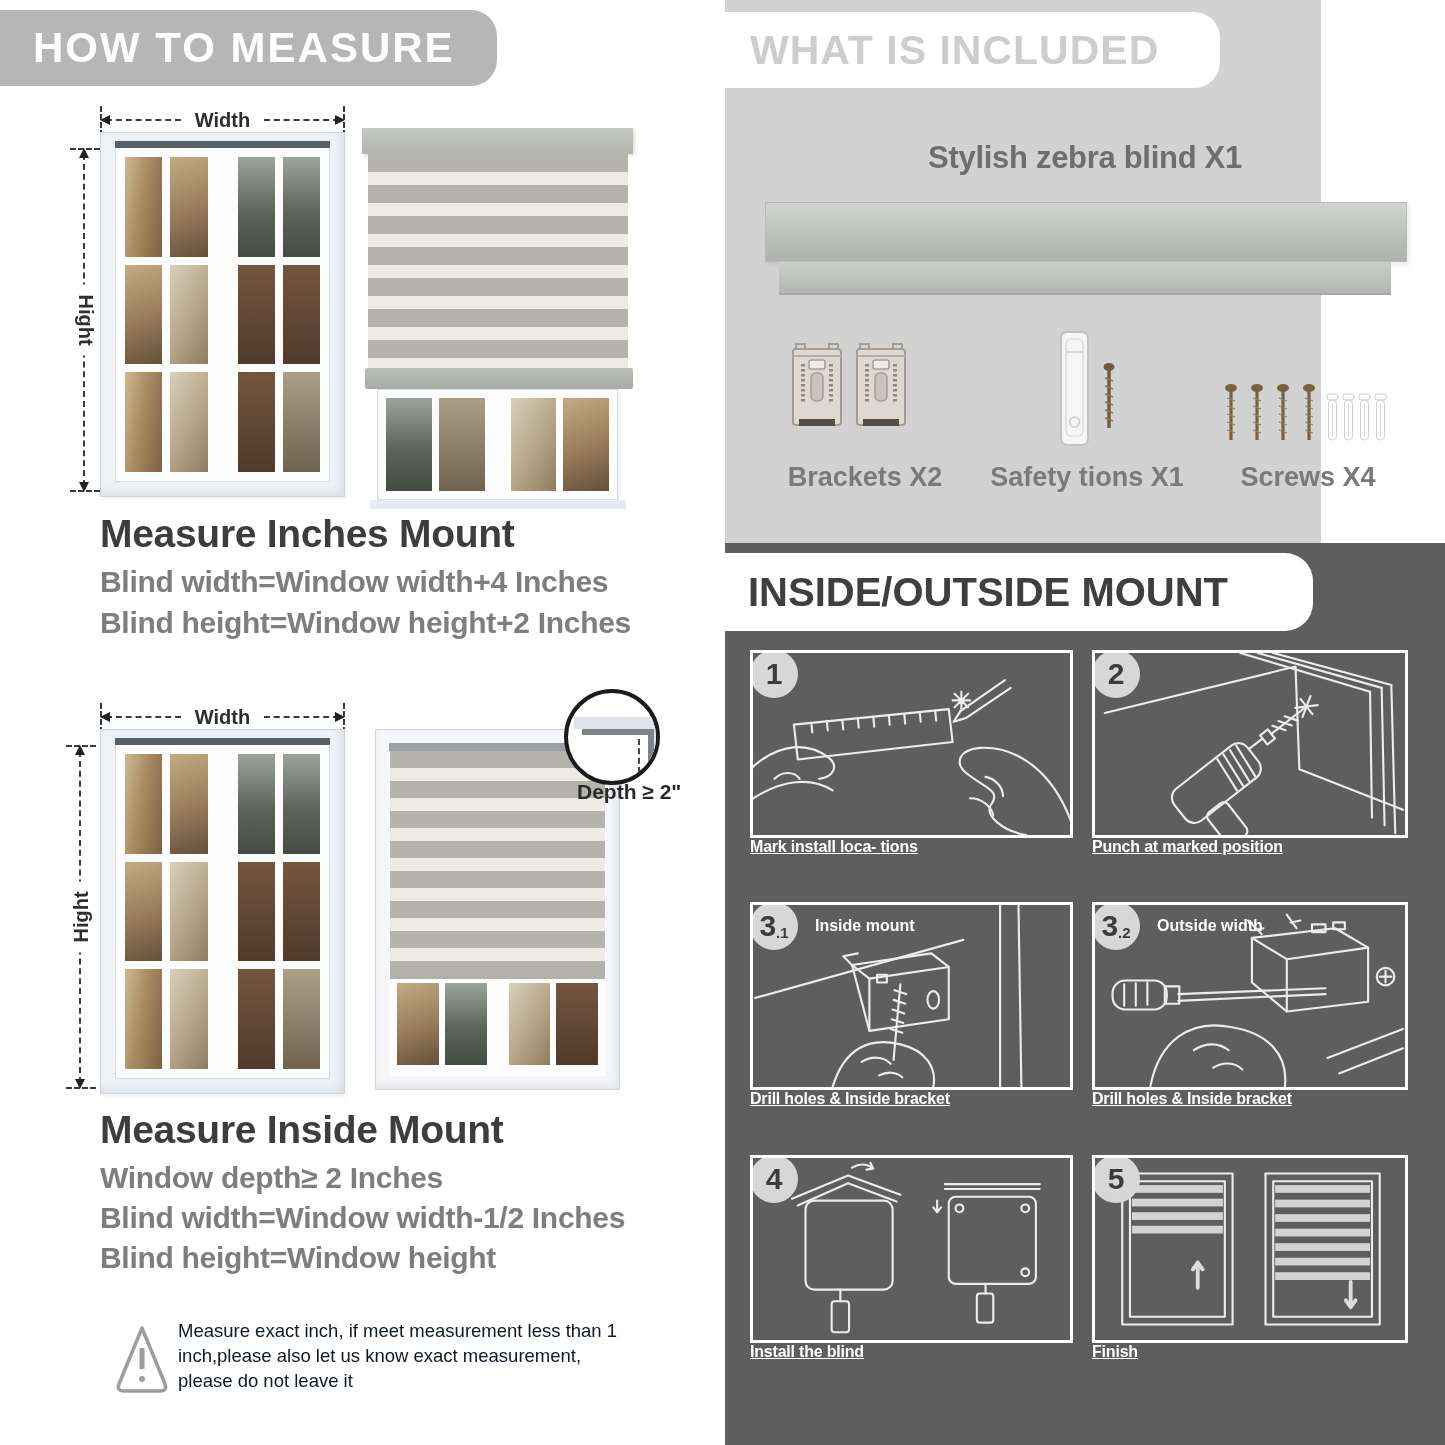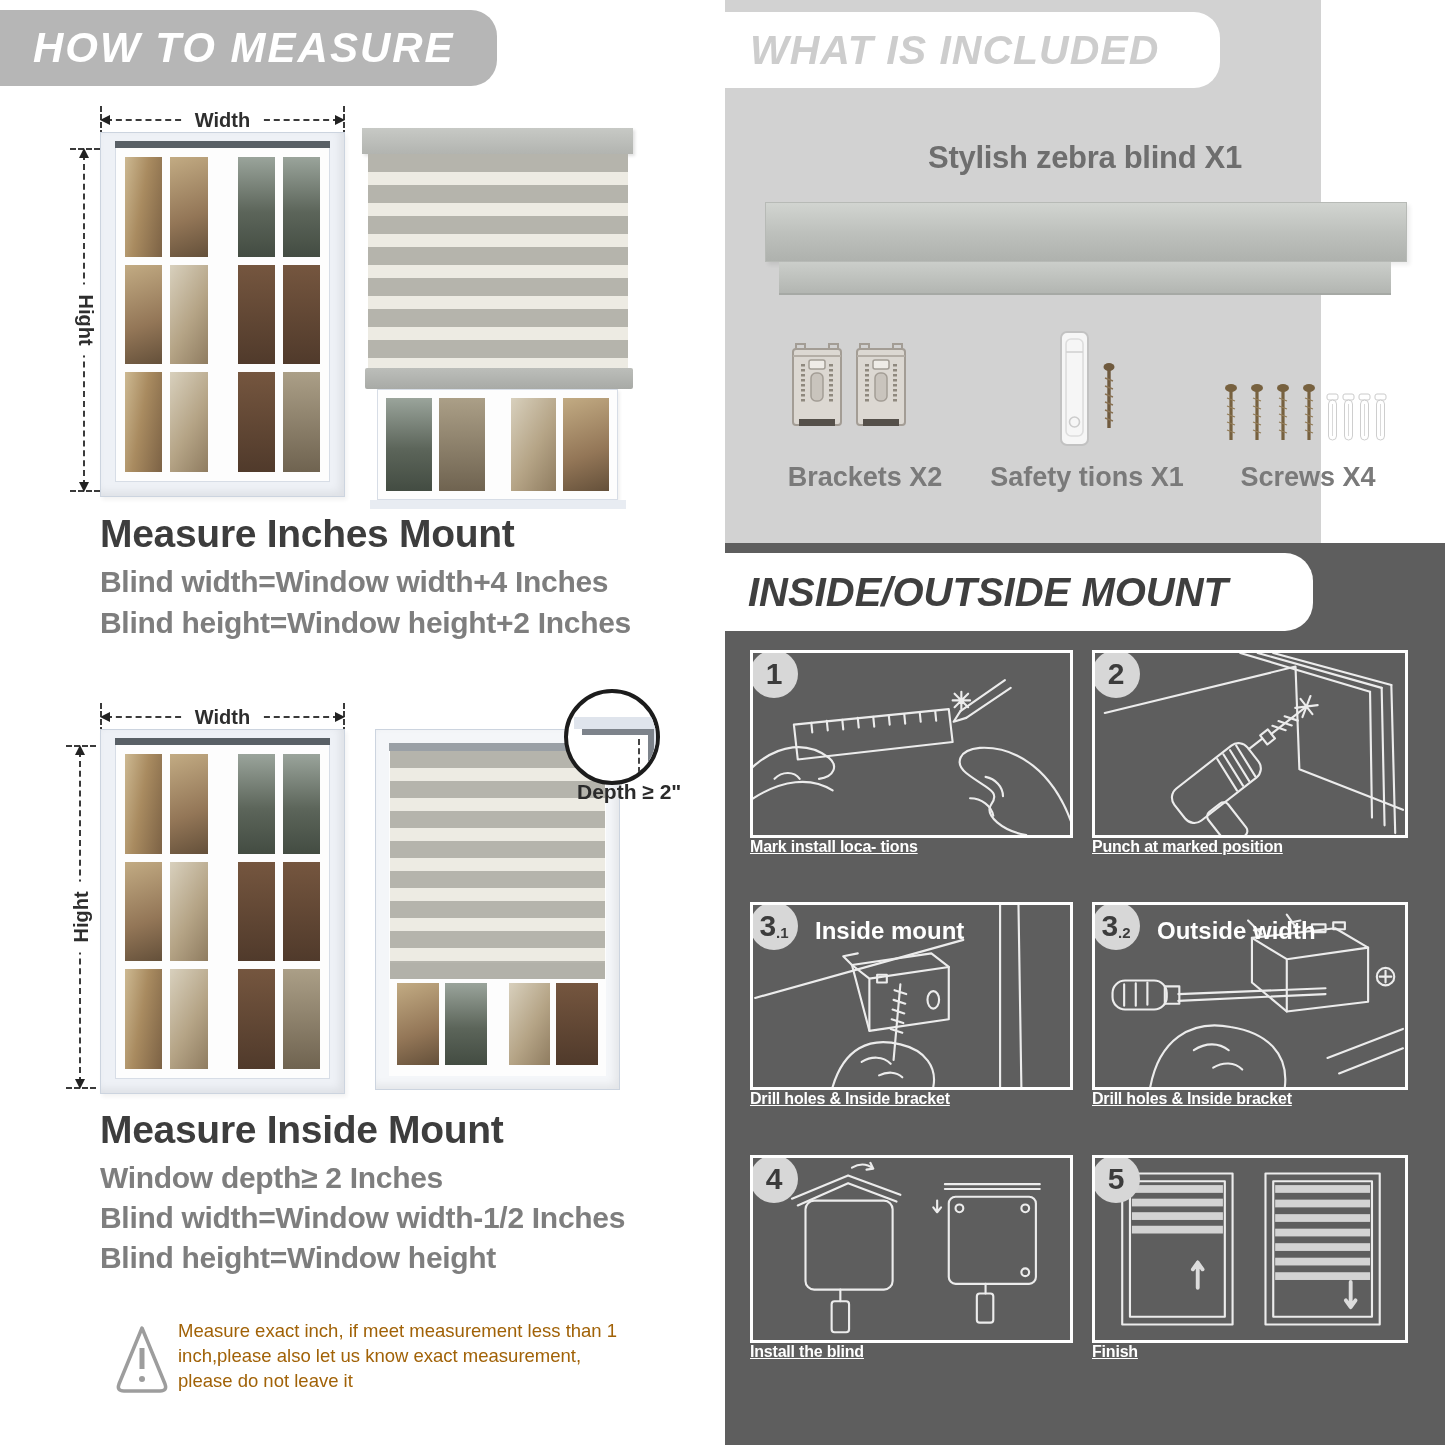--- a/index.html
+++ b/index.html
@@ -1,19 +1,19 @@
 <!DOCTYPE html>
 <html><head>
 <meta charset="utf-8">
 <style>
   html,body{margin:0;padding:0;background:#fff;}
   .canvas{position:relative;width:1445px;height:1445px;background:#fff;overflow:hidden;
           font-family:"Liberation Sans",sans-serif;}
   
-  .banner{position:absolute;display:flex;align-items:center;font-weight:700;box-sizing:border-box;font-style:italic;}
+  .banner{position:absolute;display:flex;align-items:center;font-weight:700;box-sizing:border-box;}
   .banner-htm{left:0;top:10px;width:497px;height:76px;background:#b6b6b6;color:#ffffff;
               border-radius:0 26px 26px 0;padding-left:33px;font-size:42px;letter-spacing:2px;}
   .banner-wii{left:725px;top:12px;width:495px;height:76px;background:#ffffff;color:#cdcdcd;
               border-radius:0 26px 26px 0;padding-left:25px;font-size:41px;letter-spacing:1px;}
   .banner-iom{left:725px;top:553px;width:588px;height:78px;background:#ffffff;color:#3f3f3f;
               border-radius:0 28px 28px 0;padding-left:23px;font-size:40px;z-index:3;}
   
   .sec-included{position:absolute;left:725px;top:0;width:596px;height:543px;background:#d2d2d2;}
   .sec-mount{position:absolute;left:725px;top:543px;width:720px;height:902px;background:#5e5e5e;}
   .product-title{position:absolute;left:0;top:140px;width:720px;text-align:center;
@@ -26,21 +26,21 @@
           box-shadow:inset 0 -2px 0 #a6a9a5;}
   .hw-group{position:absolute;}
   .hw-label{position:absolute;top:462px;font-size:27px;font-weight:700;color:#7a7a7a;text-align:center;}
   
   .step-cell{position:absolute;}
   .step-panel{position:relative;border:3px solid #ffffff;box-sizing:border-box;height:188px;overflow:hidden;}
   .step-badge{position:absolute;left:-3px;top:-3px;width:48px;height:48px;border-radius:50%;
               background:#d7d7d7;color:#3c3c3c;display:flex;align-items:center;justify-content:center;
               font-weight:700;font-size:30px;z-index:2;}
   .step-badge .sub{font-size:15px;margin-top:12px;}
-  .panel-label{position:absolute;left:62px;top:12px;color:#ffffff;font-weight:700;font-size:24px;z-index:2;}
+  .panel-label{position:absolute;left:62px;top:12px;color:#ffffff;font-weight:700;font-size:16px;z-index:2;}
   .step-caption{color:#ffffff;font-weight:700;font-size:16px;letter-spacing:-0.2px;text-decoration:underline;}
   .art{position:absolute;inset:0;}
   .art svg{display:block;width:100%;height:100%;}
   .ln{stroke:#ececec;stroke-width:2.2;fill:none;stroke-linecap:round;stroke-linejoin:round;}
   .band{fill:#e0e0e0;opacity:.9;}
   
   .h-title{position:absolute;font-size:39px;font-weight:700;color:#3d3d3d;letter-spacing:-0.3px;}
   .h-line{position:absolute;font-size:30px;font-weight:700;color:#7e7e7e;letter-spacing:-0.3px;}
   
   .win{position:absolute;background:#eef1f6;border:1px solid #ccd4df;
@@ -100,21 +100,21 @@
   .callout{position:absolute;left:564px;top:689px;width:88px;height:88px;border-radius:50%;
            border:4px solid #1c1c1c;background:#ffffff;overflow:hidden;z-index:3;}
   .c-f1{position:absolute;left:6px;top:24px;right:-10px;bottom:-10px;
         border-top:12px solid #dfe4ec;border-right:12px solid #dfe4ec;}
   .c-f2{position:absolute;left:14px;top:36px;right:2px;bottom:-10px;
         border-top:6px solid #7d838b;border-right:6px solid #7d838b;}
   .c-dash{position:absolute;right:16px;top:46px;height:34px;border-left:2px dashed #444;}
   .depth-lbl{position:absolute;left:577px;top:780px;font-size:21px;font-weight:700;color:#2b2b2b;}
   
   .note-text{position:absolute;left:178px;top:1318px;width:455px;font-size:18.5px;line-height:25px;
-             color:#a16207;font-weight:400;}
+             color:#0f172a;font-weight:400;}
 </style>
 </head>
 <body>
 
 <div class="canvas">
 
   <div class="sec-included">
     <div class="product-title">Stylish zebra blind X1</div>
 
     <div class="hr-top"></div>

